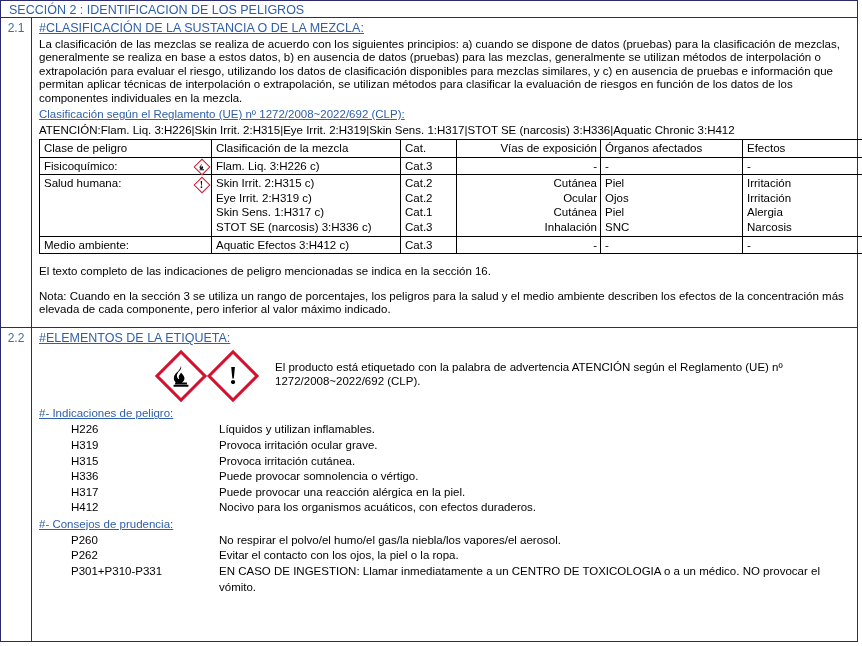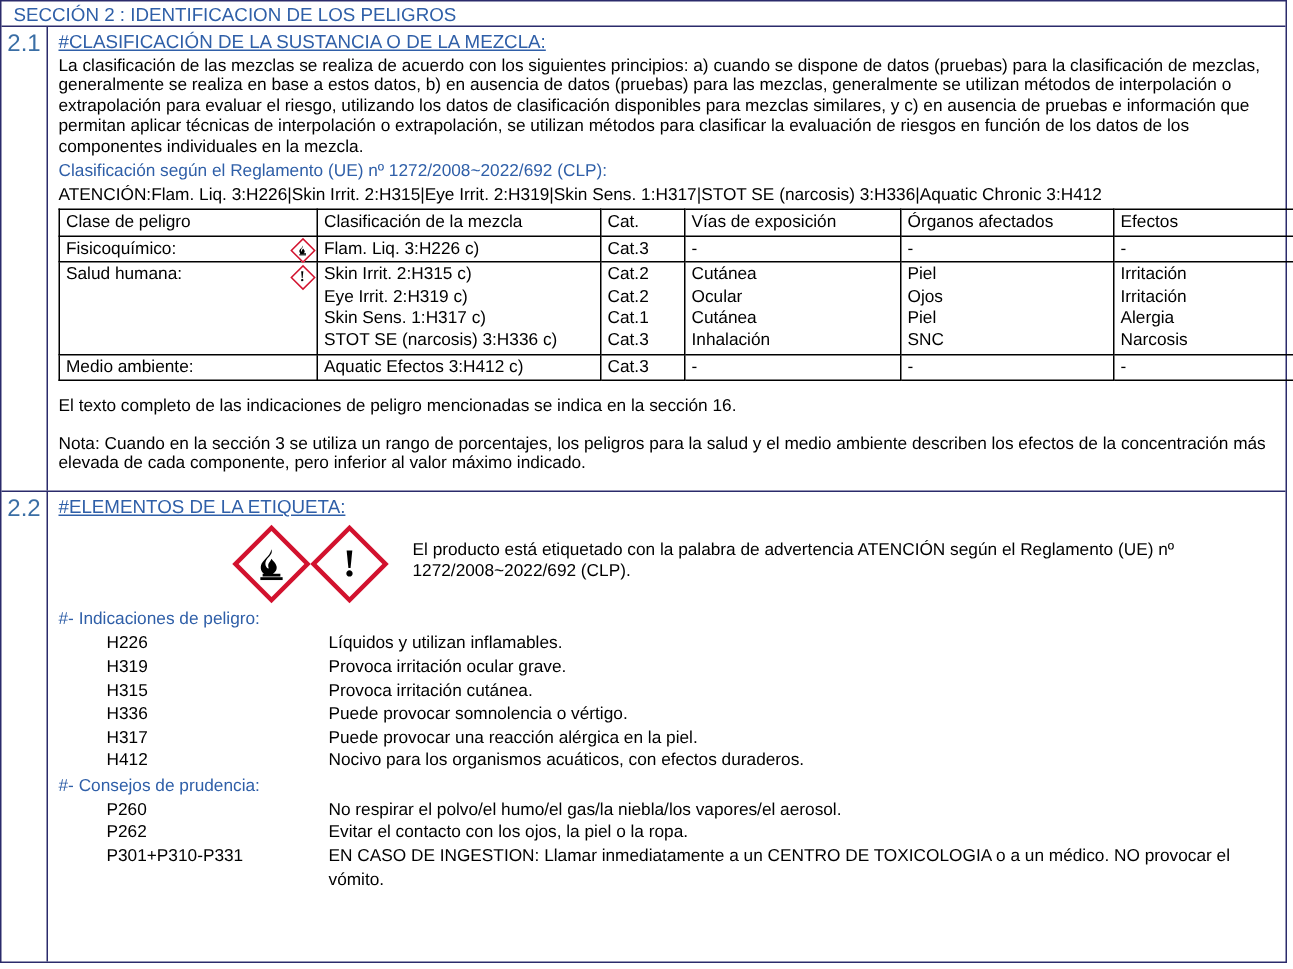--- a/index.html
+++ b/index.html
@@ -43,21 +43,21 @@
     display: flex;
     border-bottom: 1px solid #2b2b6b;
   }
   .row:last-child { border-bottom: none; }
 
   .num-cell {
     width: 31px;
     min-width: 31px;
     border-right: 1px solid #2b2b6b;
     color: #3a6ea5;
-    font-size: 16px;
+    font-size: 12px;
     padding: 3px 0 0 0;
     text-align: center;
     box-sizing: border-box;
   }
 
   .body-cell {
     flex: 1;
     padding: 3px 6px 5px 7px;
     box-sizing: border-box;
     min-width: 0;
@@ -67,20 +67,21 @@
   .hd {
     color: #2f5fa8;
     text-decoration: underline;
     font-size: 12.5px;
     line-height: 15px;
     margin: 0 0 2px 0;
     display: inline-block;
   }
   .sub-hd {
     color: #2f5fa8;
+    text-decoration: underline;
     font-size: 11.5px;
     line-height: 15px;
     display: inline-block;
     margin: 0;
   }
 
   p.para {
     margin: 0;
     line-height: 13.4px;
     font-size: 11.5px;
@@ -106,21 +107,21 @@
   table.hz td {
     border: 1px solid #000000;
     padding: 1px 3px 1px 4px;
     font-size: 11.5px;
     line-height: 14.5px;
     vertical-align: top;
   }
   .c1 { width: 164px; margin-left: 13px; }
   .c2 { width: 181px; }
   .c3 { width: 48px; }
-  .c4 { width: 136px; }
+  .c4 { width: 136px; text-align: right; }
   .c5 { width: 134px; }
   .c6 { width: 137px; }
 
   .cls-cell {
     position: relative;
     padding-right: 20px !important;
   }
   .pict-inline {
     position: absolute;
     right: 1px;

